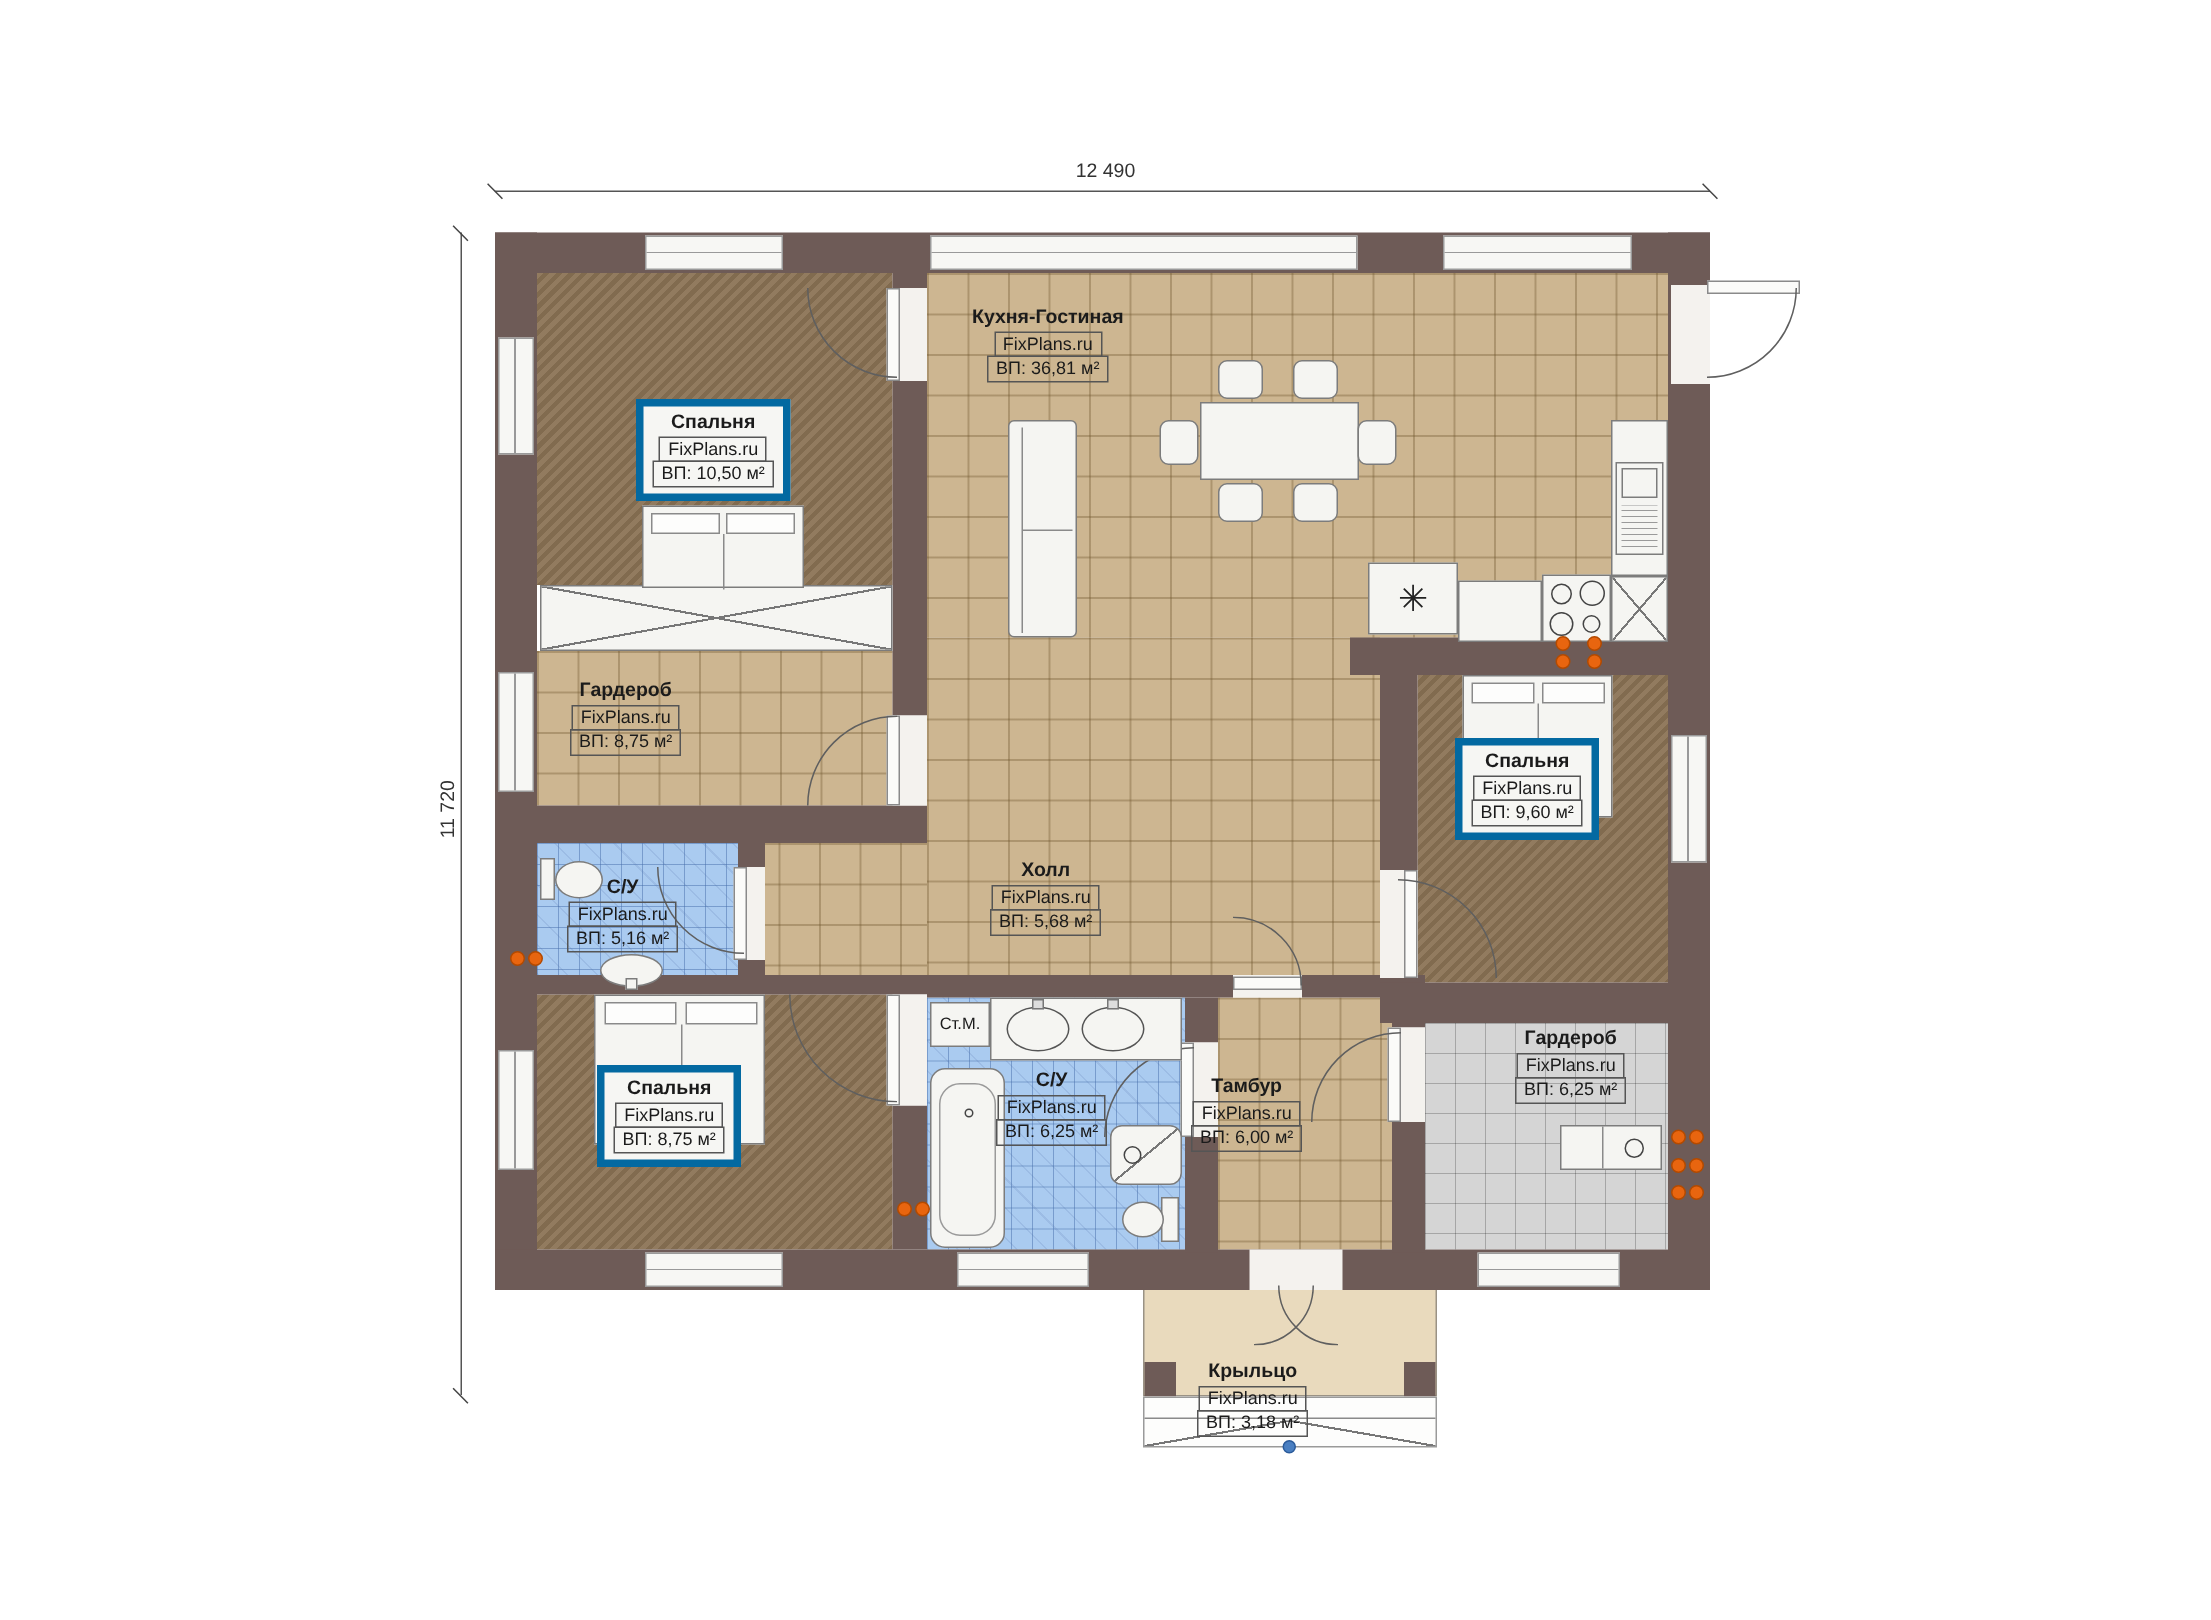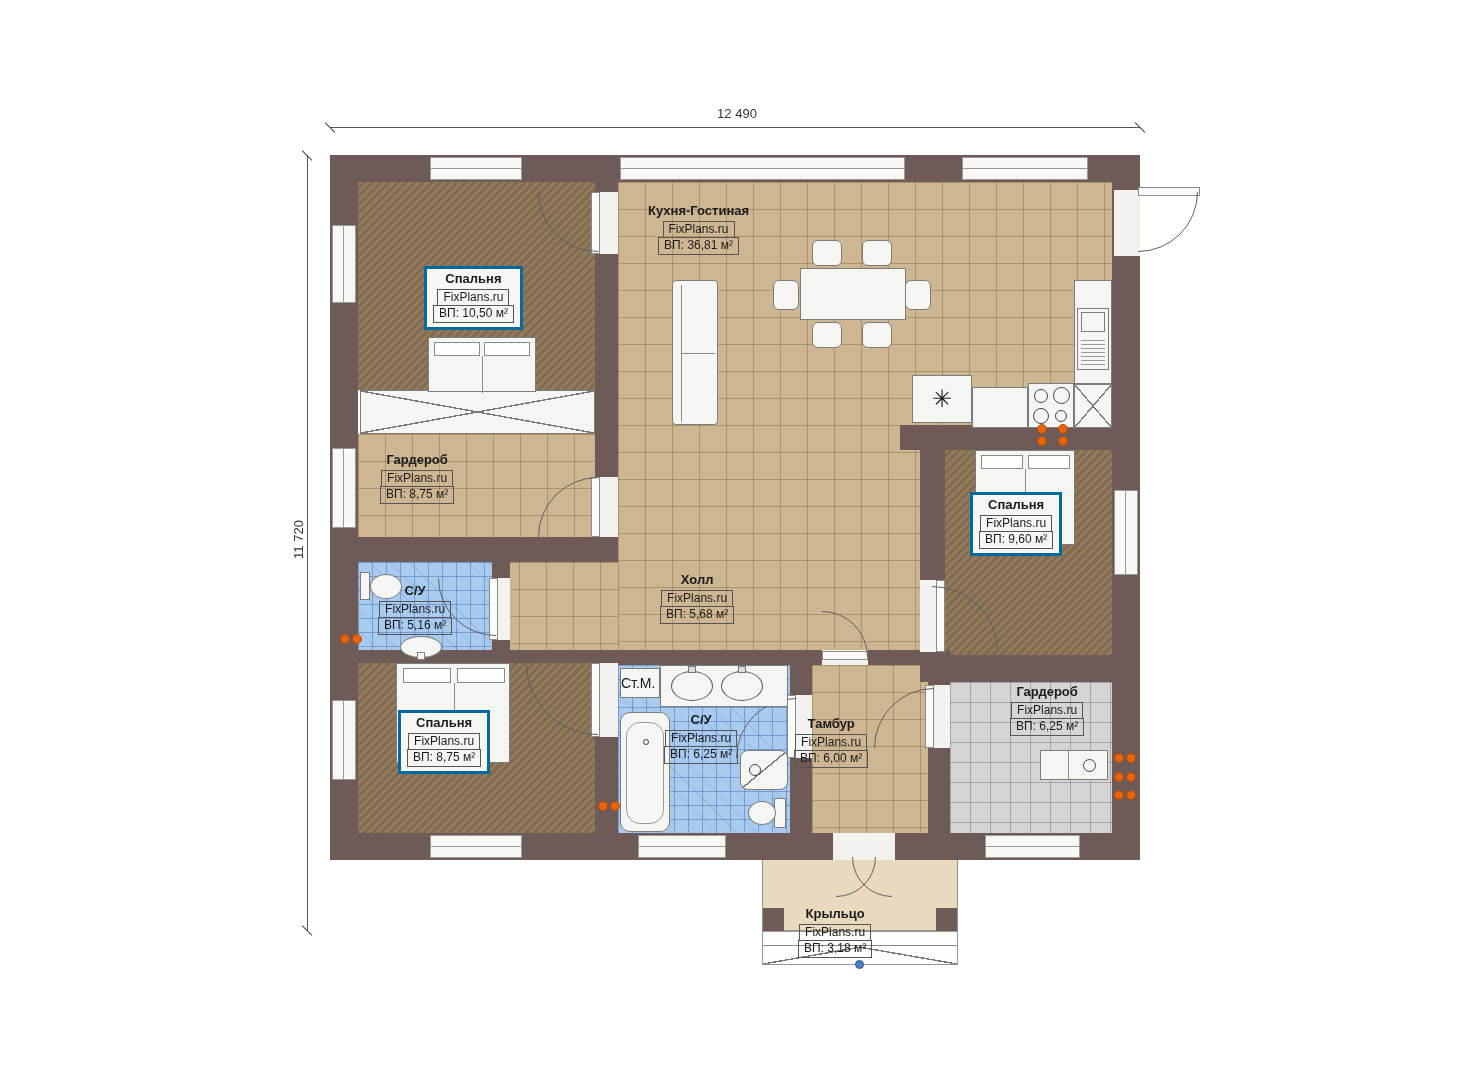--- a/index.html
+++ b/index.html
@@ -34,21 +34,21 @@
     linear-gradient(to bottom right,transparent calc(50% - .7px),#777 calc(50% - .7px),#777 calc(50% + .7px),transparent calc(50% + .7px)),
     linear-gradient(to bottom left,transparent calc(50% - .7px),#777 calc(50% - .7px),#777 calc(50% + .7px),transparent calc(50% + .7px));}
   .diag-br{background-image:linear-gradient(to bottom right,transparent calc(50% - .7px),#777 calc(50% - .7px),#777 calc(50% + .7px),transparent calc(50% + .7px));}
   .outlet{display:flex;gap:2px;}
   .outlet.v{flex-direction:column;}
   .outlet i{width:8px;height:8px;border-radius:50%;background:var(--outlet-orange,#e8650f);border:1px solid #b34a00;}
   .rlabel{display:flex;flex-direction:column;align-items:center;z-index:6;font-size:12px;line-height:1.3;color:#1b1b1b;white-space:nowrap;}
   .rlabel .nm{font-weight:700;font-size:13px;margin-bottom:1px;}
   .rlabel .bx{border:1px solid #555;padding:0 5px;}
   .rlabel .bx + .bx{margin-top:-1px;}
-  .rlabel.card{background:#f6f6f3;border:3px solid #0369a1;padding:2px 6px 4px;}
+  .rlabel.card{background:#f6f6f3;border:5px solid #0369a1;padding:2px 6px 4px;}
   .dim{font-size:13px;color:#333;text-align:center;}
   .tick{width:14px;height:1px;background:#444;transform:rotate(45deg);}
   .pillow{background:#fdfdfc;border:1px solid #8a8a8a;}
   .circ{border:1px solid #444;border-radius:50%;background:transparent;}
 </style>
 </head>
 <body>
 
 <div class="plan">
 
@@ -187,21 +187,21 @@
   <div class="abs fx" style="left:972px;top:387px;width:56px;height:41px;"></div>
   <div class="abs fx" style="left:912px;top:375px;width:60px;height:48px;display:flex;align-items:center;justify-content:center;font-size:24px;color:#222;">
     <span>✳</span>
   </div>
 
   <div class="abs fx" style="left:360px;top:572px;width:10px;height:28px;"></div>
   <div class="abs fx" style="left:370px;top:574px;width:32px;height:25px;border-radius:50%;"></div>
   <div class="abs fx" style="left:400px;top:636px;width:42px;height:22px;border-radius:50%;"></div>
   <div class="abs fx" style="left:417px;top:652px;width:8px;height:8px;"></div>
 
-  <div class="abs fx" style="left:620px;top:668px;width:40px;height:30px;display:flex;align-items:center;font-size:14px;color:#1b1b1b;">
+  <div class="abs fx" style="left:620px;top:668px;width:40px;height:30px;display:flex;align-items:center;justify-content:center;font-size:11px;color:#1b1b1b;">
     <span>Ст.М.</span>
   </div>
   <div class="abs fx" style="left:660px;top:665px;width:128px;height:42px;">
     <span class="abs circ" style="left:10px;top:5px;width:42px;height:30px;border-color:#555;"></span>
     <span class="abs circ" style="left:60px;top:5px;width:42px;height:30px;border-color:#555;"></span>
     <span class="abs" style="left:27px;top:0px;width:8px;height:7px;background:#ddd;border:1px solid #777;"></span>
     <span class="abs" style="left:77px;top:0px;width:8px;height:7px;background:#ddd;border:1px solid #777;"></span>
   </div>
   <div class="abs fx" style="left:620px;top:712px;width:50px;height:120px;border-radius:10px;">
     <div class="abs" style="left:5px;top:9px;width:38px;height:102px;border:1px solid #9a9a9a;border-radius:14px;"></div>

